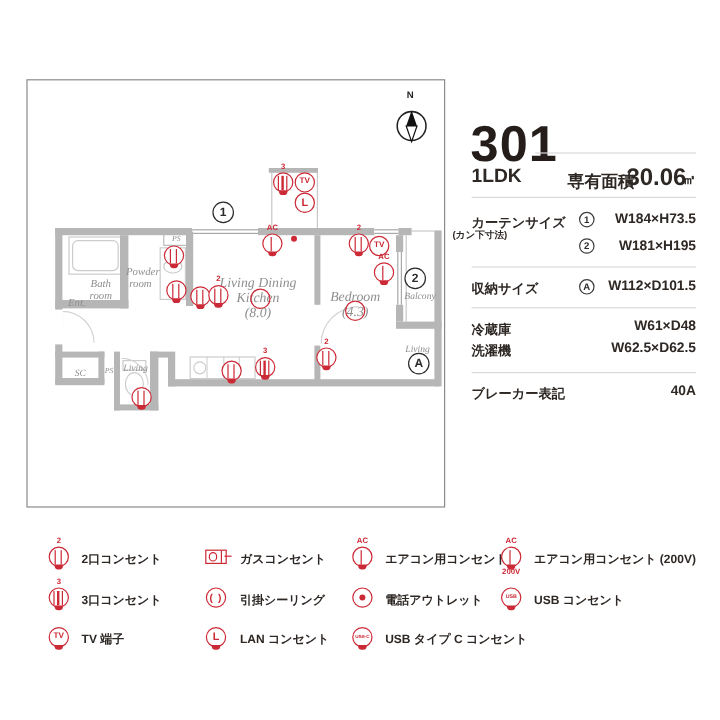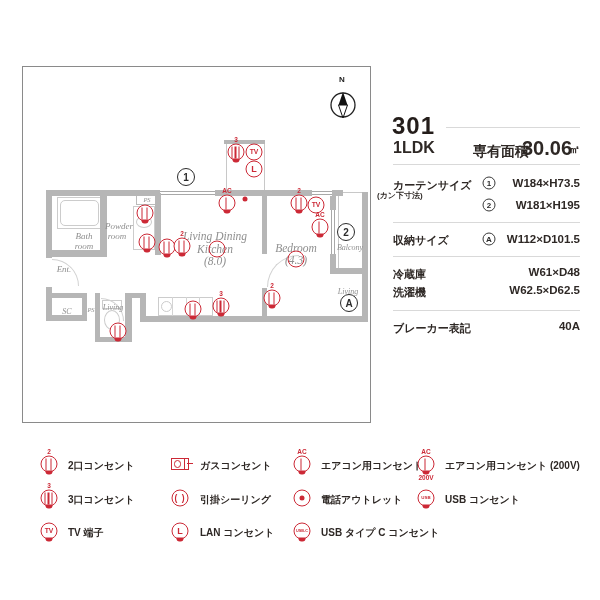--- a/index.html
+++ b/index.html
@@ -145,21 +145,21 @@
     <div class="tl" style="left:199px;top:297px;width:1px;height:19px;background:#d4d4d4"></div>
     <div class="fx" style="left:161px;top:301px;width:11px;height:11px;border-radius:50%"></div>
     <div class="fx" style="left:52px;top:259px;width:27px;height:27px;border:none;border-top:1px solid #d2d2d2;border-right:1px solid #d2d2d2;border-radius:0 27px 0 0"></div>
     <div class="fx" style="left:267px;top:255px;width:32px;height:32px;border:none;border-top:1px solid #d2d2d2;border-left:1px solid #d2d2d2;border-radius:32px 0 0 0"></div>
     <div class="fx" style="left:101px;top:298px;width:23px;height:23px;border:none;border-top:1px solid #d2d2d2;border-right:1px solid #d2d2d2;border-radius:0 23px 0 0"></div>
 
     <div class="rl" style="left:84px;top:236px">Bath</div>
     <div class="rl" style="left:84px;top:246px">room</div>
     <div class="rl" style="left:119px;top:226px">Powder</div>
     <div class="rl" style="left:117px;top:236px">room</div>
-    <div class="rl" style="left:64px;top:269px">Ent.</div>
+    <div class="rl" style="left:64px;top:252px">Ent.</div>
     <div class="rl" style="left:67px;top:311px;font-size:8px">SC</div>
     <div class="rl sm" style="left:91px;top:309px">PS</div>
     <div class="rl sm" style="left:147px;top:199px">PS</div>
     <div class="rl" style="left:113px;top:307px;font-size:8px">Living</div>
     <div class="rl big" style="left:215px;top:236px">Living Dining</div>
     <div class="rl big" style="left:215px;top:249px">Kitchen</div>
     <div class="rl big" style="left:215px;top:261px">(8.0)</div>
     <div class="rl big" style="left:296px;top:248px">Bedroom</div>
     <div class="rl big" style="left:296px;top:260px">(4.3)</div>
     <div class="rl" style="left:350px;top:247px;font-size:8px">Balcony</div>
@@ -243,21 +243,21 @@
         <b class="b1"></b>
         <b class="b2"></b>
         <u class="nub"></u>
     </div>
 
     <div class="marker" style="left:346px;top:232px">2</div>
     <div class="marker" style="left:349px;top:303px">A</div>
   </div>
 
   <div>
-    <div class="pr" style="left:392px;top:112px;font-size:24px;letter-spacing:1px;color:#241d1a">301</div>
+    <div class="pr" style="left:392px;top:96px;font-size:42px;letter-spacing:1px;color:#241d1a">301</div>
     <div class="sep" style="left:446px;top:127px"></div>
 
     <div class="pr" style="left:393px;top:139px;font-size:16px">1LDK</div>
     <div class="pr" style="left:473px;top:143px;font-size:14px">専有面積</div>
     <div class="pr" style="left:522px;top:137px;font-size:20px">30.06</div>
     <div class="pr" style="left:569px;top:142px;font-size:11px">㎡</div>
     <div class="sep" style="top:164px"></div>
 
     <div class="pr" style="left:393px;top:178px;font-size:11px">カーテンサイズ</div>
     <div class="pr" style="left:377px;top:190px;font-size:8px">(カン下寸法)</div>

